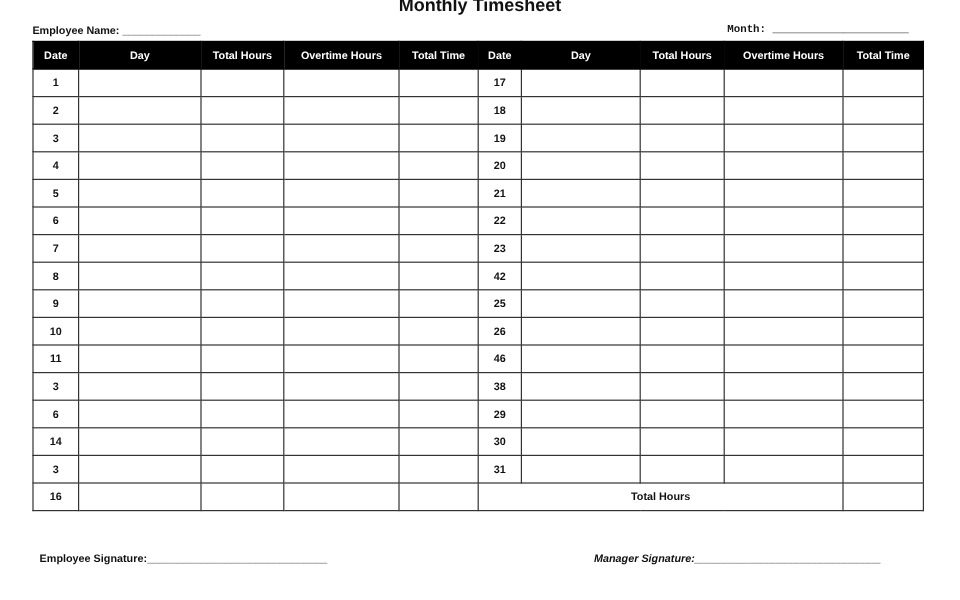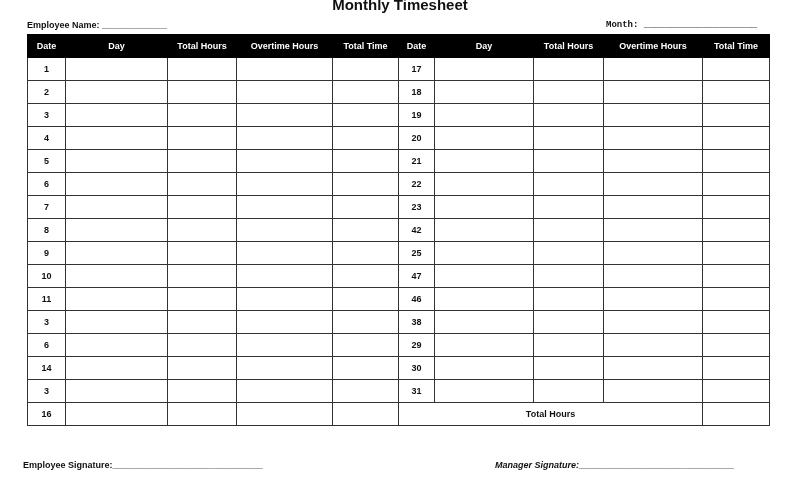--- a/index.html
+++ b/index.html
@@ -3,21 +3,21 @@
 <meta charset="utf-8">
 <style>
   html, body { margin:0; padding:0; background:#fff; }
   body { width:800px; height:500px; position:relative; overflow:hidden;
          font-family:"Liberation Sans", sans-serif; color:#111; }
   .title { position:absolute; left:0; width:800px; top:-4px; text-align:center;
            font-weight:bold; font-size:15px; }
   .field { position:absolute; font-weight:bold; font-size:9px; }
   .emp { left:27px; top:20px; }
   .month { left:606px; top:20px;font-family:Liberation Mono, monospace; }
-  .esig { left:23px; top:460px; }
+  .esig { left:33px; top:460px; }
   .msig { left:495px; top:460px;font-style:italic; }
   table { position:absolute; left:27px; top:34px; border-collapse:collapse;
           table-layout:fixed; }
   td, th { border:1px solid #333; padding:0; text-align:center;
            font-size:9px; font-weight:bold; height:22px; }
   th { background:#000; color:#fff; border-color:#000;margin-top:22px; }
   td { background:#fff; }
 </style>
 </head>
 <body>
@@ -161,21 +161,21 @@
         <td></td>
         <td></td>
         <td></td>
       </tr>
       <tr>
         <td>10</td>
         <td></td>
         <td></td>
         <td></td>
         <td></td>
-        <td>47</td>
+        <td>26</td>
         <td></td>
         <td></td>
         <td></td>
         <td></td>
       </tr>
       <tr>
         <td>11</td>
         <td></td>
         <td></td>
         <td></td>

